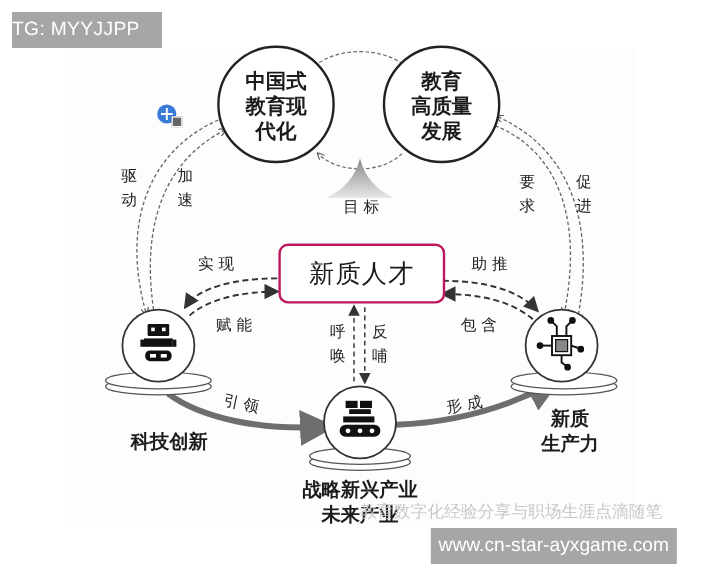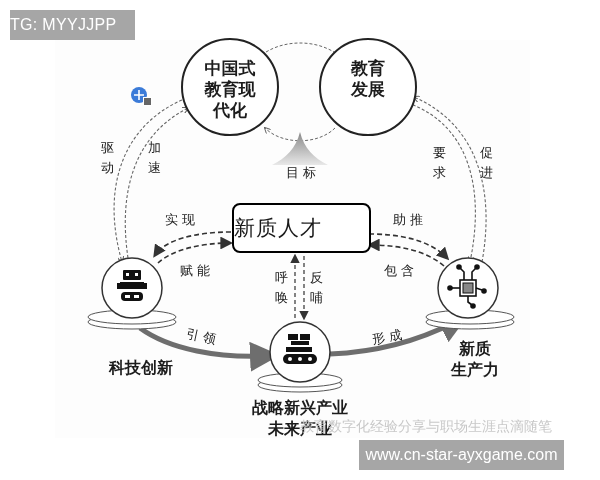--- a/index.html
+++ b/index.html
@@ -40,22 +40,22 @@
     font-weight:bold; color:#1c1c1c;
   }
   .label {
     position:absolute; font-size:13px; color:#222; letter-spacing:4px;
   }
   .vlabel {
     position:absolute; font-size:13px; color:#222; width:14px; line-height:20px;
   }
   .center-box {
     position:absolute; left:232px; top:203px; width:135px; height:46px;
-    border:2px solid #000000; border-radius:8px; background:#fff;
-    font-size:21px; line-height:46px; text-align:left; color:#1a1a1a;
+    border:2px solid #be185d; border-radius:8px; background:#fff;
+    font-size:21px; line-height:46px; text-align:center; color:#1a1a1a;
     letter-spacing:1px;
   }
   .caption {
     position:absolute; font-size:16px; font-weight:bold; color:#1c1c1c;
     text-align:center; line-height:21px;
   }
   .watermark {
     position:absolute; left:300px; top:418px; font-size:14px; color:#c8c8c8;
     filter:blur(0.6px); letter-spacing:0px; white-space:nowrap;
   }
@@ -178,20 +178,21 @@
   </g>
 </svg>
 
 <div class="node-text" style="left:190px; top:58px; width:80px;">
   <div>中国式</div>
   <div>教育现</div>
   <div>代化</div>
 </div>
 <div class="node-text" style="left:328px; top:58px; width:80px;">
   <div>教育</div>
+  <div>高质量</div>
   <div>发展</div>
 </div>
 
 <div class="label" style="left:286px; top:164px;text-align:right;">目标</div>
 
 <div class="vlabel" style="left:101px; top:138px;">
   <div>驱</div>
   <div>动</div>
 </div>
 <div class="vlabel" style="left:148px; top:138px;">

